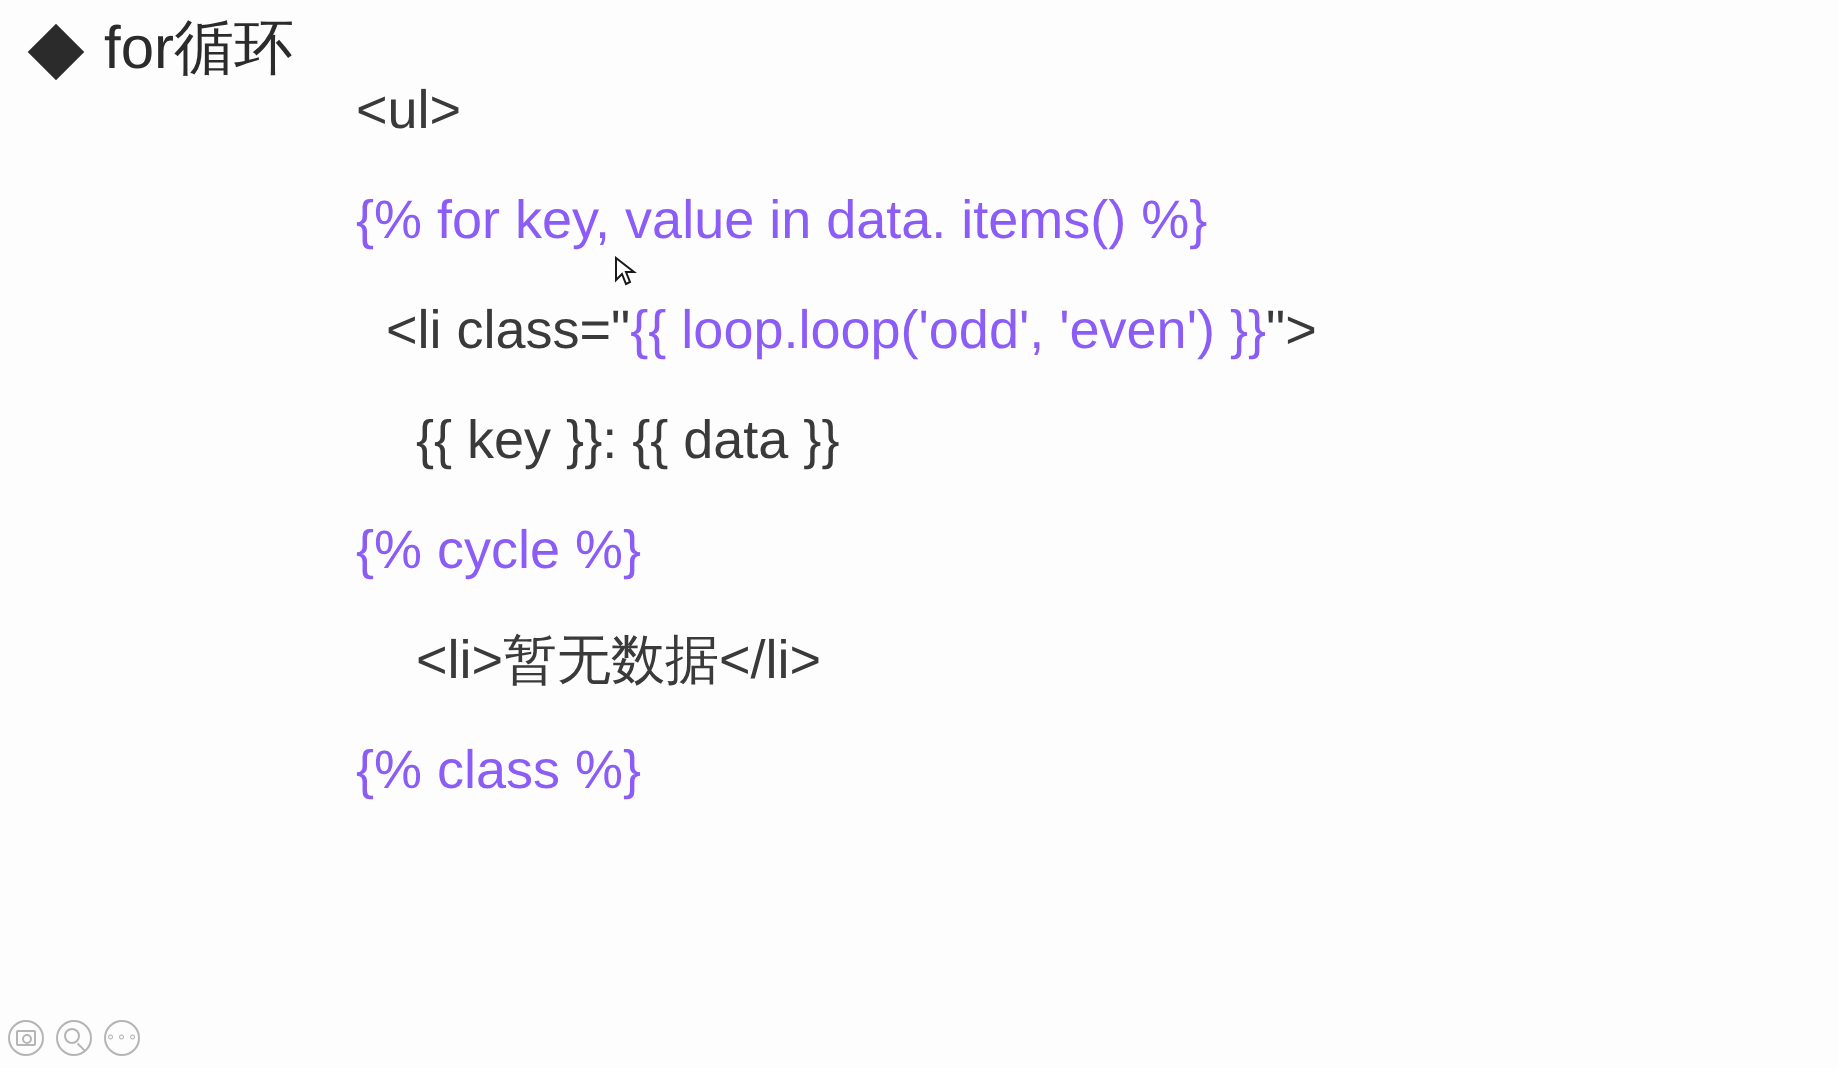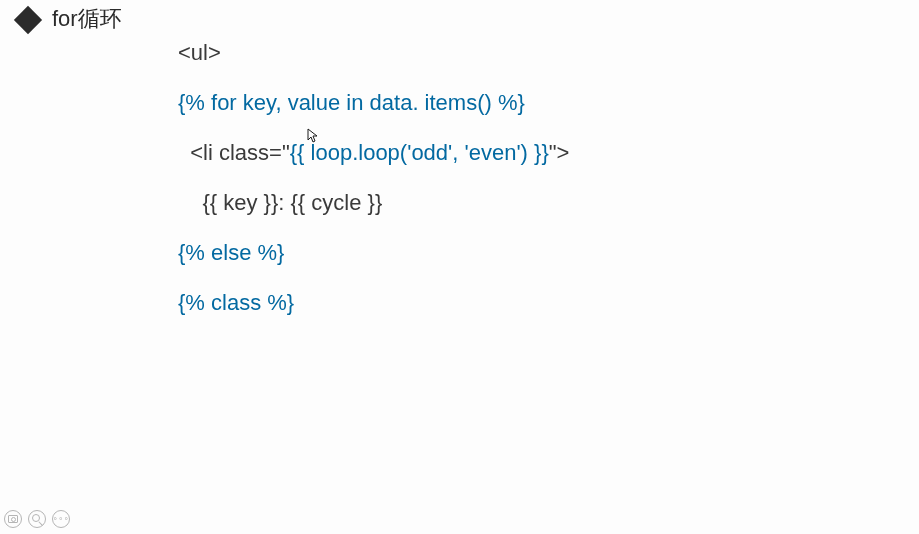--- a/index.html
+++ b/index.html
@@ -20,39 +20,39 @@
       gap: 14px;
     }
     .diamond {
       width: 20px;
       height: 20px;
       background: #2b2b2b;
       transform: rotate(45deg);
       margin-top: 2px;
     }
     .heading-text {
-      font-size: 22px;
+      font-size: 30px;
       color: #2b2b2b;
       font-weight: 400;
     }
     .code-block {
       position: absolute;
       top: 42px;
       left: 178px;
-      font-size: 22px;
+      font-size: 27px;
       line-height: 1.0;
       color: #3a3a3a;
       font-family: "Microsoft YaHei", "PingFang SC", sans-serif;
     }
     .code-line {
       white-space: pre;
       margin-bottom: 28px;
     }
     .code-line:last-child { margin-bottom: 0; }
-    .red { color: #0369a1; }
+    .red { color: #8b5cf6; }
     .cursor {
       position: absolute;
       top: 128px;
       left: 307px;
       font-size: 15px;
       color: #1a1a1a;
       pointer-events: none;
     }
     .bottom-icons {
       position: absolute;
@@ -115,22 +115,23 @@
 
 <div class="heading">
   <div class="diamond"></div>
   <div class="heading-text">for循环</div>
 </div>
 
 <div class="code-block">
   <div class="code-line">&lt;ul&gt;</div>
   <div class="code-line red">{% for key, value in data. items() %}</div>
   <div class="code-line"><span>  &lt;li class="</span><span class="red">{{ loop.loop('odd', 'even') }}</span><span>"&gt;</span></div>
-  <div class="code-line">    {{ key }}: {{ cycle }}</div>
-  <div class="code-line red">{% else %}</div>
+  <div class="code-line">    {{ key }}: {{ data }}</div>
+  <div class="code-line red">{% cycle %}</div>
+  <div class="code-line">    &lt;li&gt;暂无数据&lt;/li&gt;</div>
   <div class="code-line red">{% class %}</div>
 </div>
 
 <div class="cursor">
   <svg width="12" height="16" viewBox="0 0 12 16">
     <path d="M1 1 L1 12 L4 9 L6 14 L8 13 L6 8 L10 8 Z" fill="none" stroke="#1a1a1a" stroke-width="1"></path>
   </svg>
 </div>
 
 <div class="bottom-icons">

